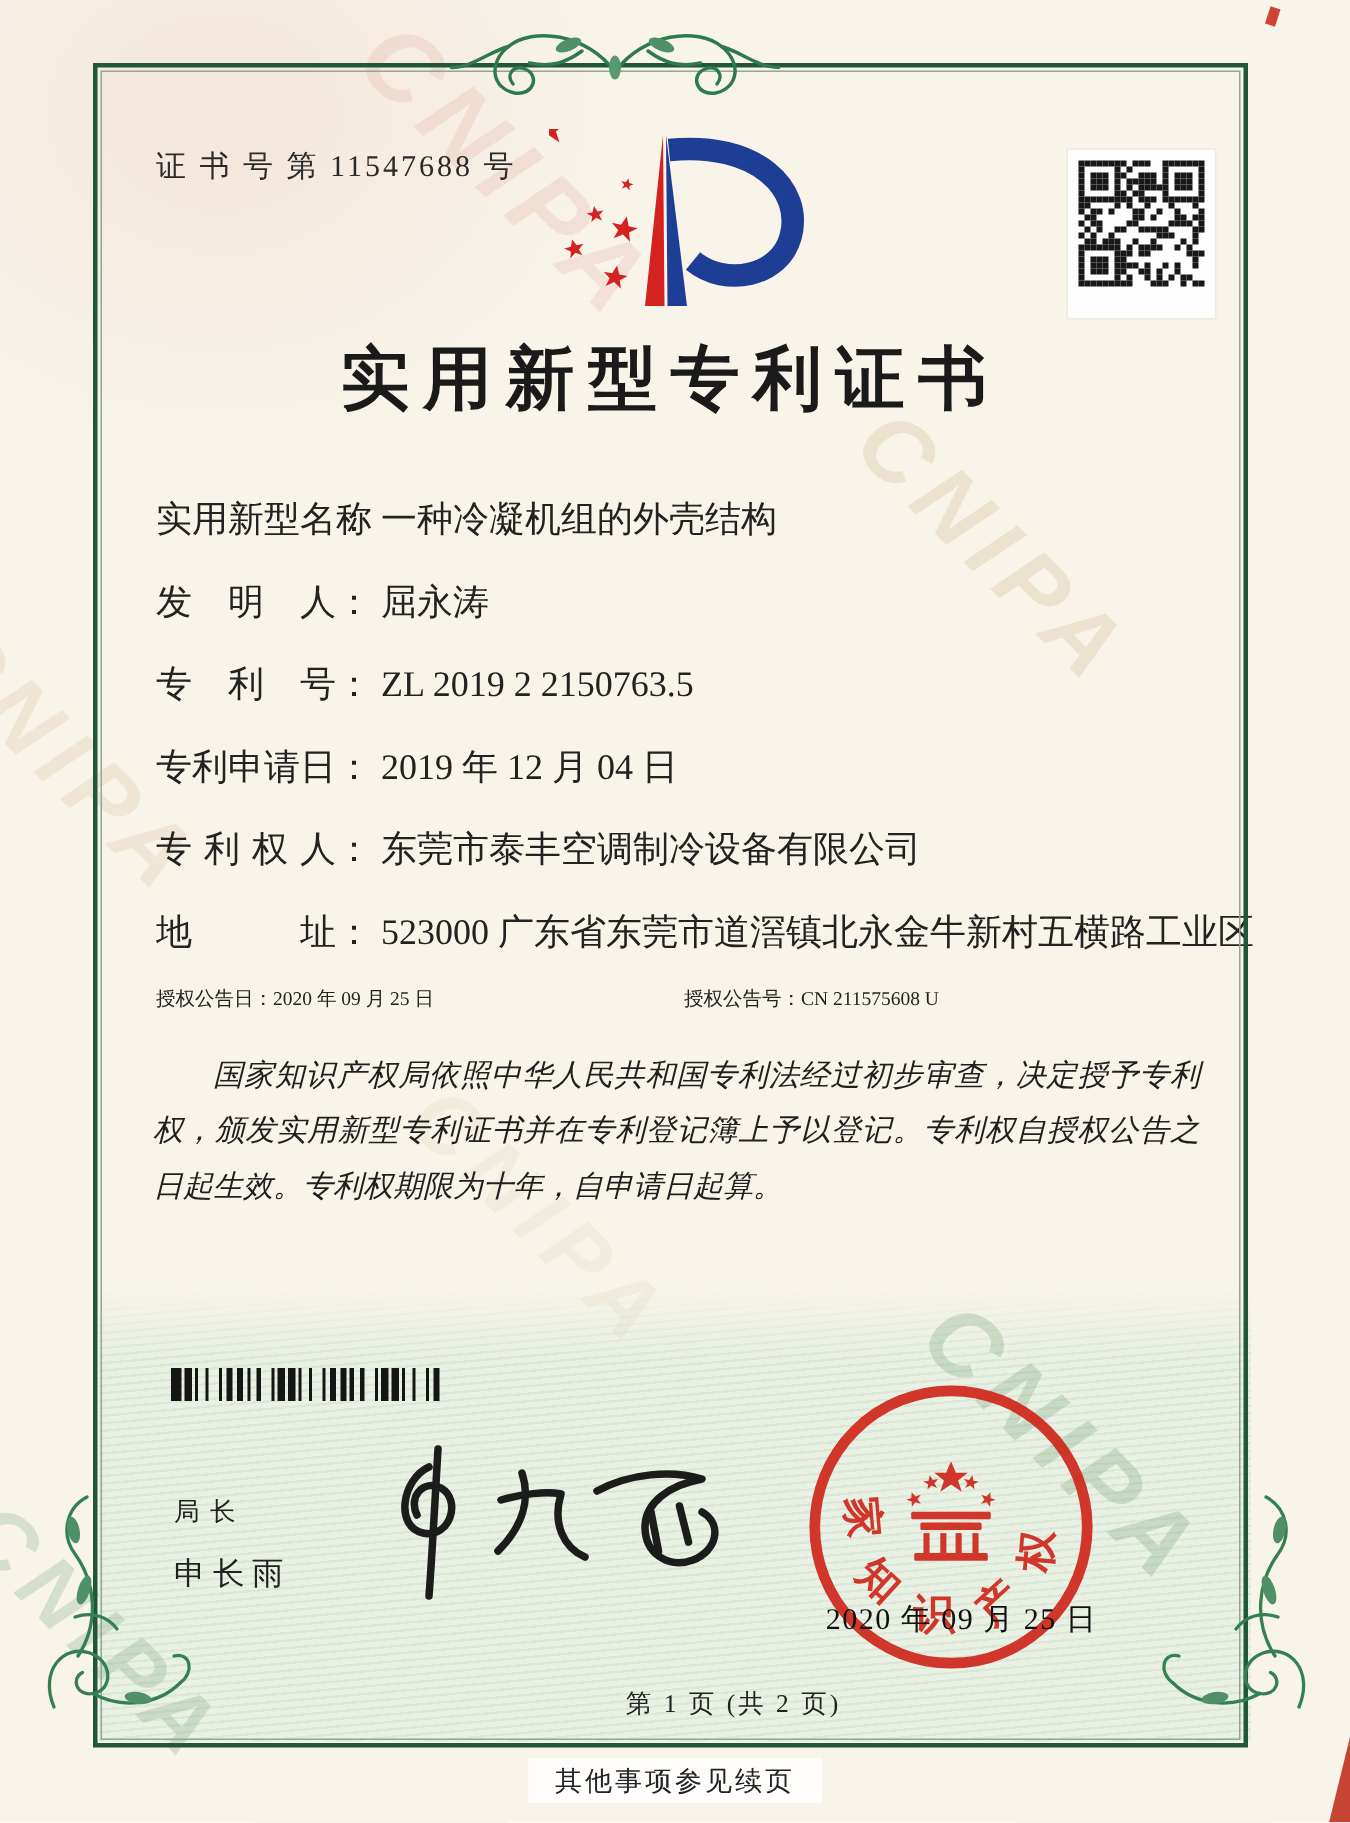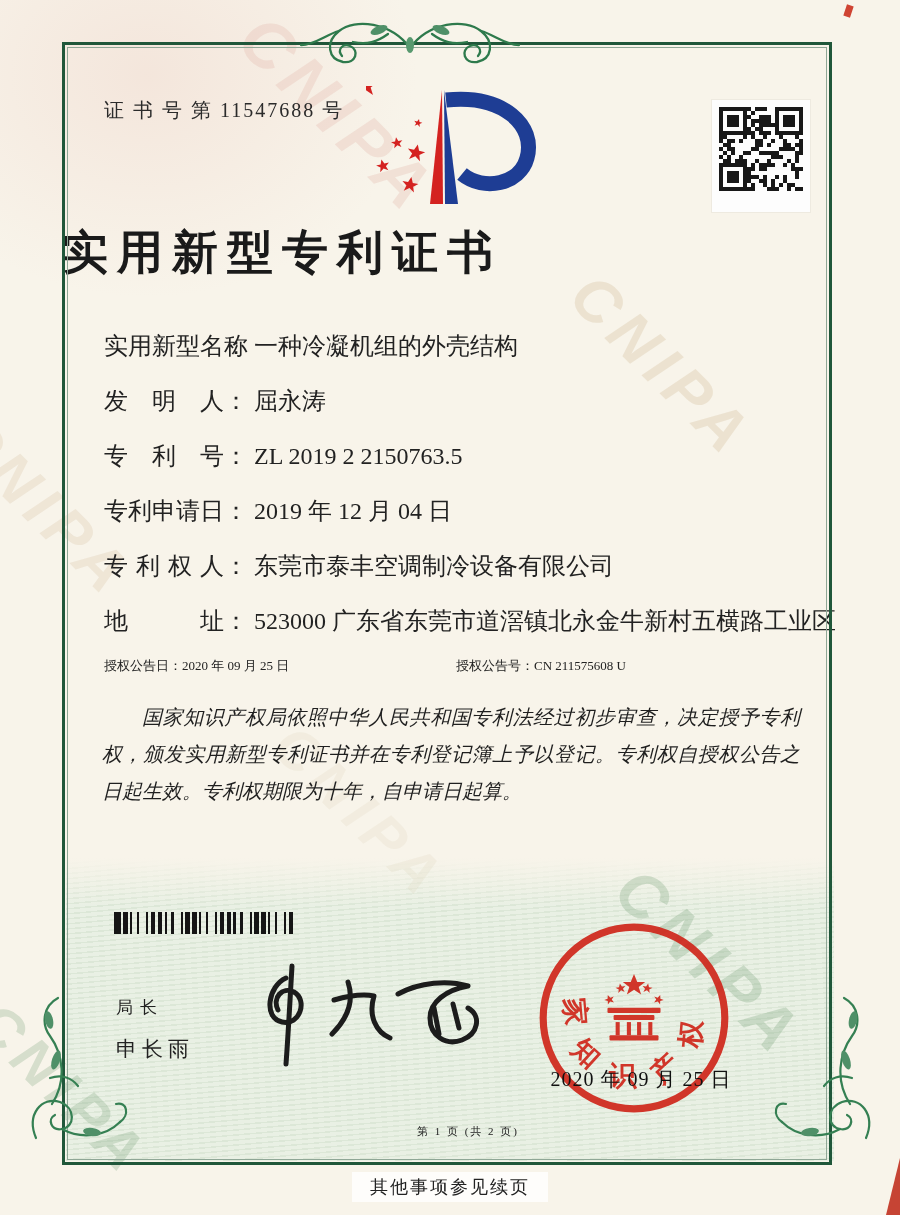--- a/index.html
+++ b/index.html
@@ -13,40 +13,40 @@
   .frame{position:absolute;left:62px;top:42px;width:764px;height:1117px;border:3px solid #20573a;z-index:5;pointer-events:none;}
   .frame::after{content:"";position:absolute;inset:2px;border:1px solid #8fa796;}
   .ornament-top{position:absolute;left:293px;top:12px;z-index:6;}
   .ornament-bl{position:absolute;left:22px;top:986px;z-index:6;}
   .ornament-br{position:absolute;left:768px;top:986px;z-index:6;transform:scaleX(-1);}
   .cert-no{position:absolute;left:104px;top:97px;font-size:20px;letter-spacing:2px;z-index:3;color:#2b2b2b;}
   .logo{position:absolute;left:366px;top:86px;z-index:3;}
   .qr{position:absolute;left:712px;top:100px;width:98px;height:112px;background:#fdfdfd;z-index:3;box-shadow:0 0 0 1px rgba(0,0,0,.04);}
   .qr-grid{position:absolute;left:7px;top:7px;display:grid;grid-template-columns:repeat(21,4px);grid-auto-rows:4px;}
   .qm{background:#181818;}
-  .title{position:absolute;left:62px;top:222px;width:770px;font-size:46px;font-weight:bold;
+  .title{position:absolute;left:62px;top:222px;width:770px;text-align:center;font-size:46px;font-weight:bold;
          letter-spacing:9px;color:#1a1a1a;z-index:3;}
   .fields{position:absolute;left:104px;top:330px;z-index:3;font-size:24px;}
   .frow{height:55px;white-space:nowrap;}
   .flabel{display:inline-block;width:120px;text-align:justify;text-align-last:justify;}
   .fvalue{margin-left:6px;}
   .grant{position:absolute;left:104px;top:657px;font-size:13px;z-index:3;white-space:nowrap;}
   .gcol2{position:absolute;left:352px;top:0;white-space:nowrap;}
   .paras{position:absolute;left:102px;top:699px;width:698px;font-size:20px;line-height:37px;text-align:justify;z-index:3;color:#1f1f1f;font-style:italic;}
   .paras p{margin:0;text-indent:2em;}
   .barcode{position:absolute;left:114px;top:912px;height:22px;display:flex;z-index:3;}
   .barcode span{height:100%;flex:none;}
   .barcode .bar{background:#151515;}
   .officer-title{position:absolute;left:116px;top:996px;font-size:17px;letter-spacing:7px;z-index:3;}
   .officer-name{position:absolute;left:116px;top:1035px;font-size:21px;letter-spacing:5px;z-index:3;}
   .signature{position:absolute;left:248px;top:960px;z-index:3;}
   .seal{position:absolute;left:534px;top:918px;z-index:3;}
   .seal-date{position:absolute;left:546px;top:1066px;width:190px;text-align:center;font-size:20px;
              color:#101010;z-index:4;white-space:nowrap;letter-spacing:1px;}
-  .page-num{position:absolute;left:62px;top:1124px;width:812px;text-align:center;font-size:11px;letter-spacing:2px;z-index:3;}
+  .page-num{position:absolute;left:62px;top:1124px;width:812px;text-align:center;font-size:17px;letter-spacing:2px;z-index:3;padding-left:21px;}
   .continuation{position:absolute;left:0;top:1175px;width:900px;text-align:center;font-size:18px;letter-spacing:2px;z-index:3;}
   .continuation span{background:rgba(255,255,255,.78);padding:5px 18px;text-align:right;}
   .wm{position:absolute;font-family:"Liberation Sans","DejaVu Sans",sans-serif;font-weight:bold;font-style:italic;
       transform:rotate(45deg);letter-spacing:8px;z-index:2;white-space:nowrap;pointer-events:none;}
   .wm1{left:215px;top:75px;font-size:68px;color:rgba(228,190,178,.35);}
   .wm2{left:548px;top:330px;font-size:62px;color:rgba(208,185,150,.30);}
   .wm3{left:-72px;top:470px;font-size:62px;color:rgba(214,190,160,.26);}
   .wm4{left:252px;top:778px;font-size:58px;color:rgba(214,196,166,.16);}
   .wm5{left:592px;top:925px;font-size:64px;color:rgba(125,165,125,.30);}
   .wm6{left:-45px;top:1055px;font-size:58px;color:rgba(125,165,125,.28);}

